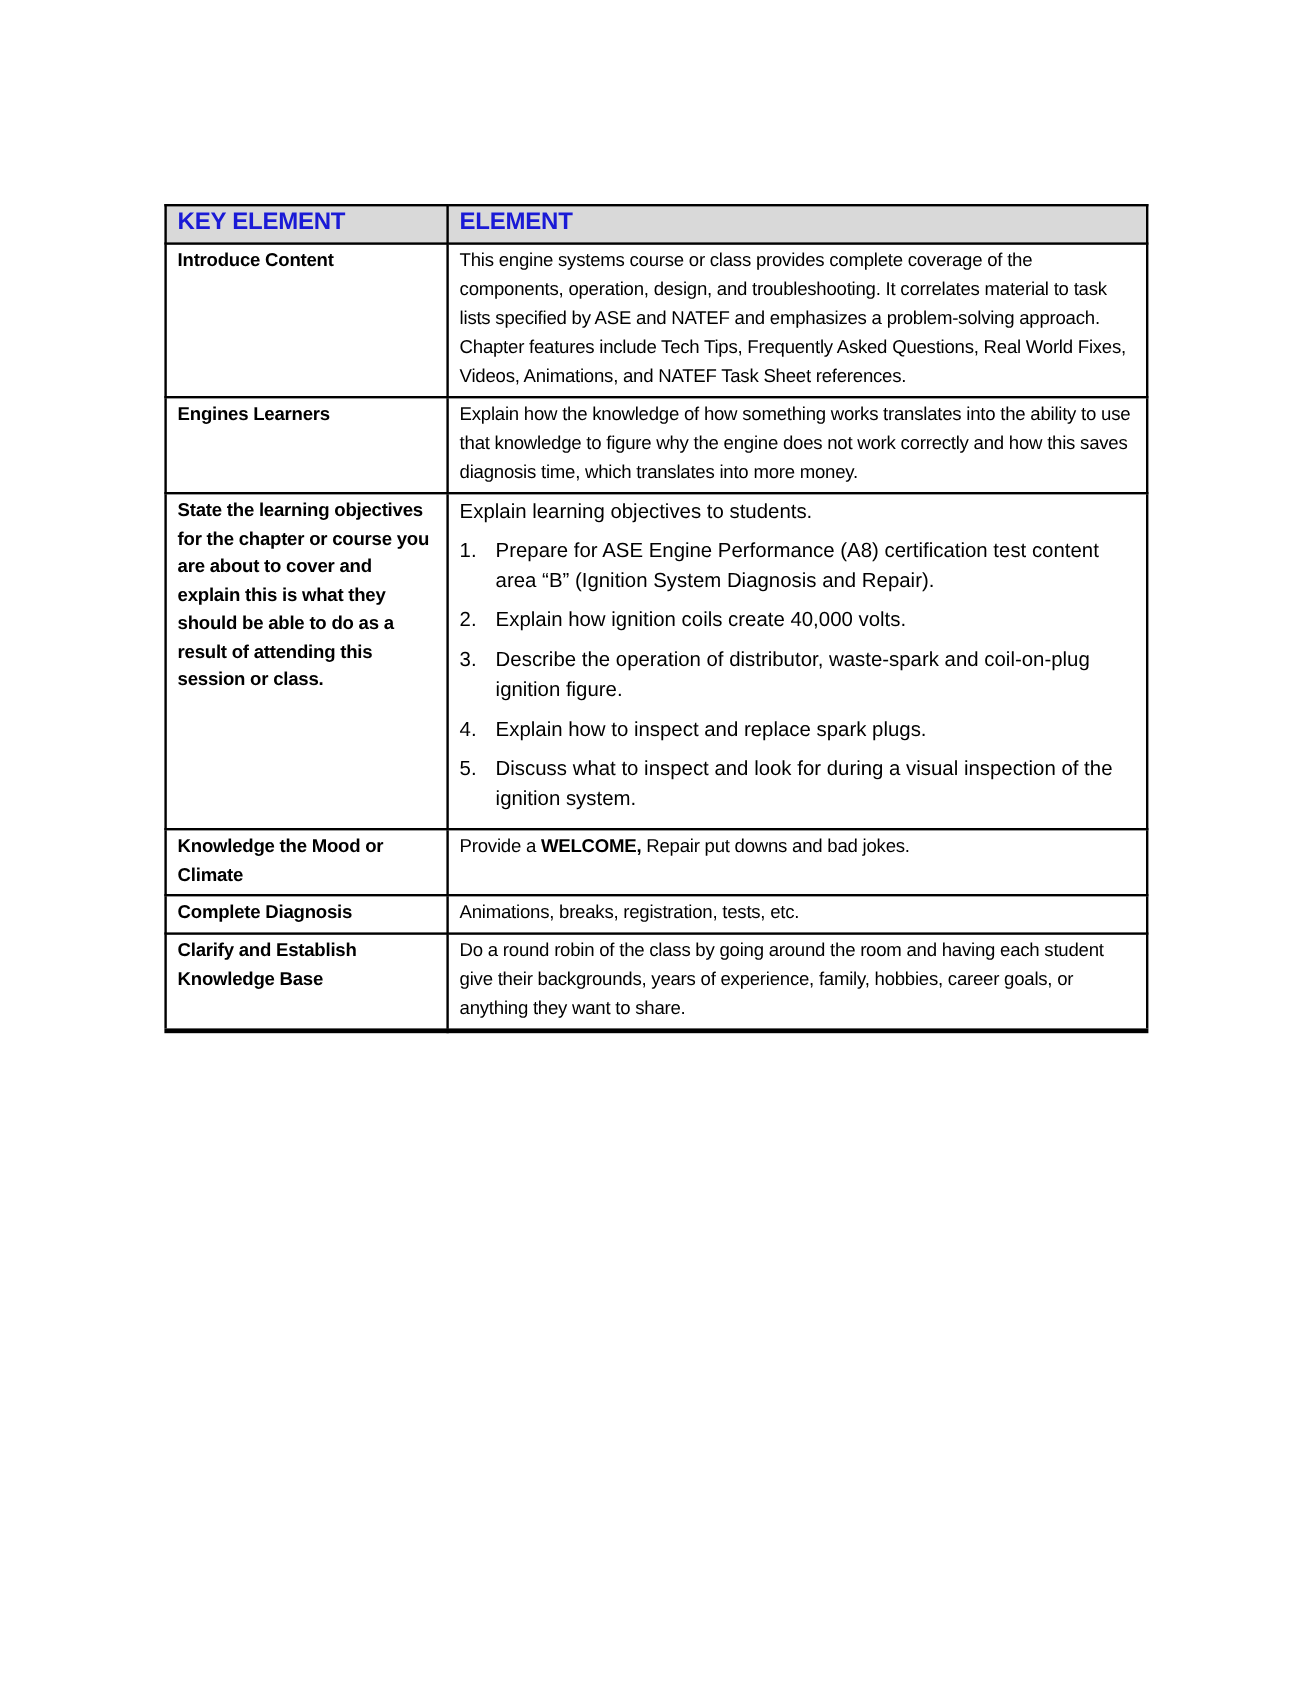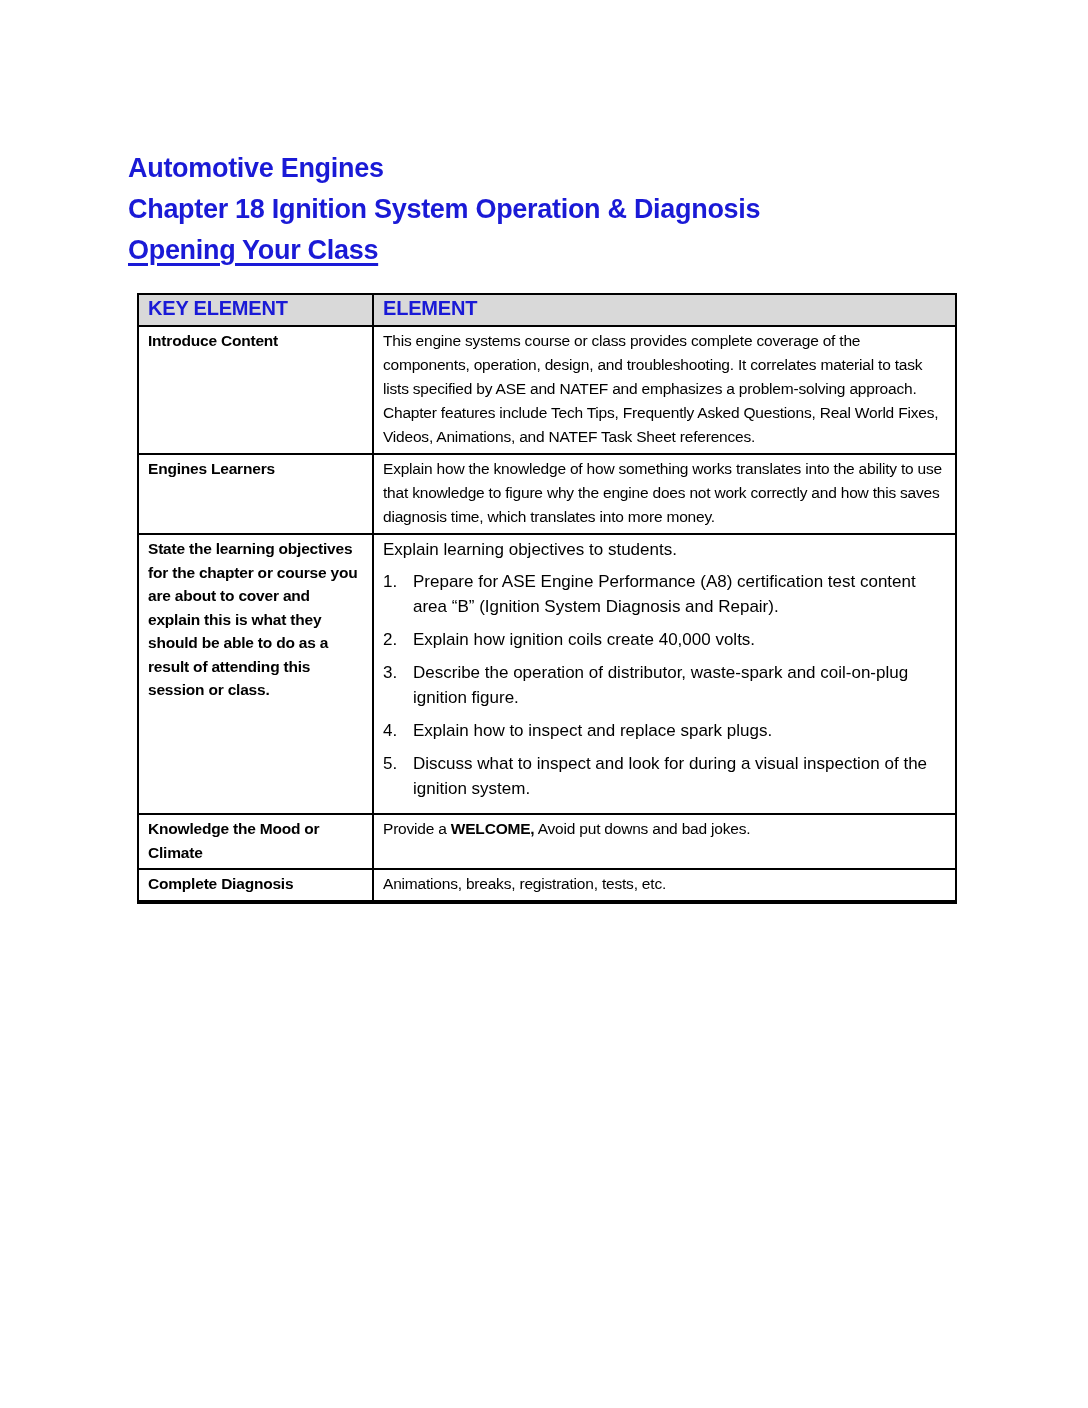--- a/index.html
+++ b/index.html
@@ -87,25 +87,20 @@
   .welcome-emph {
     font-weight: bold;
   }
 </style>
 </head>
 <body>
 
 <div class="page">
   <div class="content">
 
-    <div class="doc-heading">
-      <div>Automotive Engines</div>
-      <div>Chapter 18 Ignition System Operation &amp; Diagnosis</div>
-      <div class="underlined" style="display:inline-block;">Opening Your Class</div>
-    </div>
 
     <table class="key-table">
       <colgroup>
           <col class="c1">
           <col class="c2">
         </colgroup>
       <tbody>
         <tr class="header-row">
           <th>KEY ELEMENT</th>
           <th>ELEMENT</th>
@@ -145,25 +140,29 @@
               <div class="list-item">
                 <span>5.</span>
                 <span>Discuss what to inspect and look for during a visual inspection of the ignition system.</span>
               </div>
             </div>
           </td>
         </tr>
 
         <tr>
           <td class="key-cell">Knowledge the Mood or Climate</td>
-          <td class="example-cell"><span>Provide a </span><span class="welcome-emph">WELCOME,</span><span> Avoid put downs and bad jokes.</span></td>
+          <td class="example-cell"><span>Provide a </span><span class="welcome-emph">WELCOME,</span><span> Repair put downs and bad jokes.</span></td>
         </tr>
 
         <tr>
           <td class="key-cell">Complete Diagnosis</td>
           <td class="example-cell">Animations, breaks, registration, tests, etc.</td>
         </tr>
 
+        <tr>
+          <td class="key-cell">Clarify and Establish Knowledge Base</td>
+          <td class="example-cell">Do a round robin of the class by going around the room and having each student give their backgrounds, years of experience, family, hobbies, career goals, or anything they want to share.</td>
+        </tr>
       </tbody>
     </table>
 
   </div>
 </div>
 
 </body></html>

